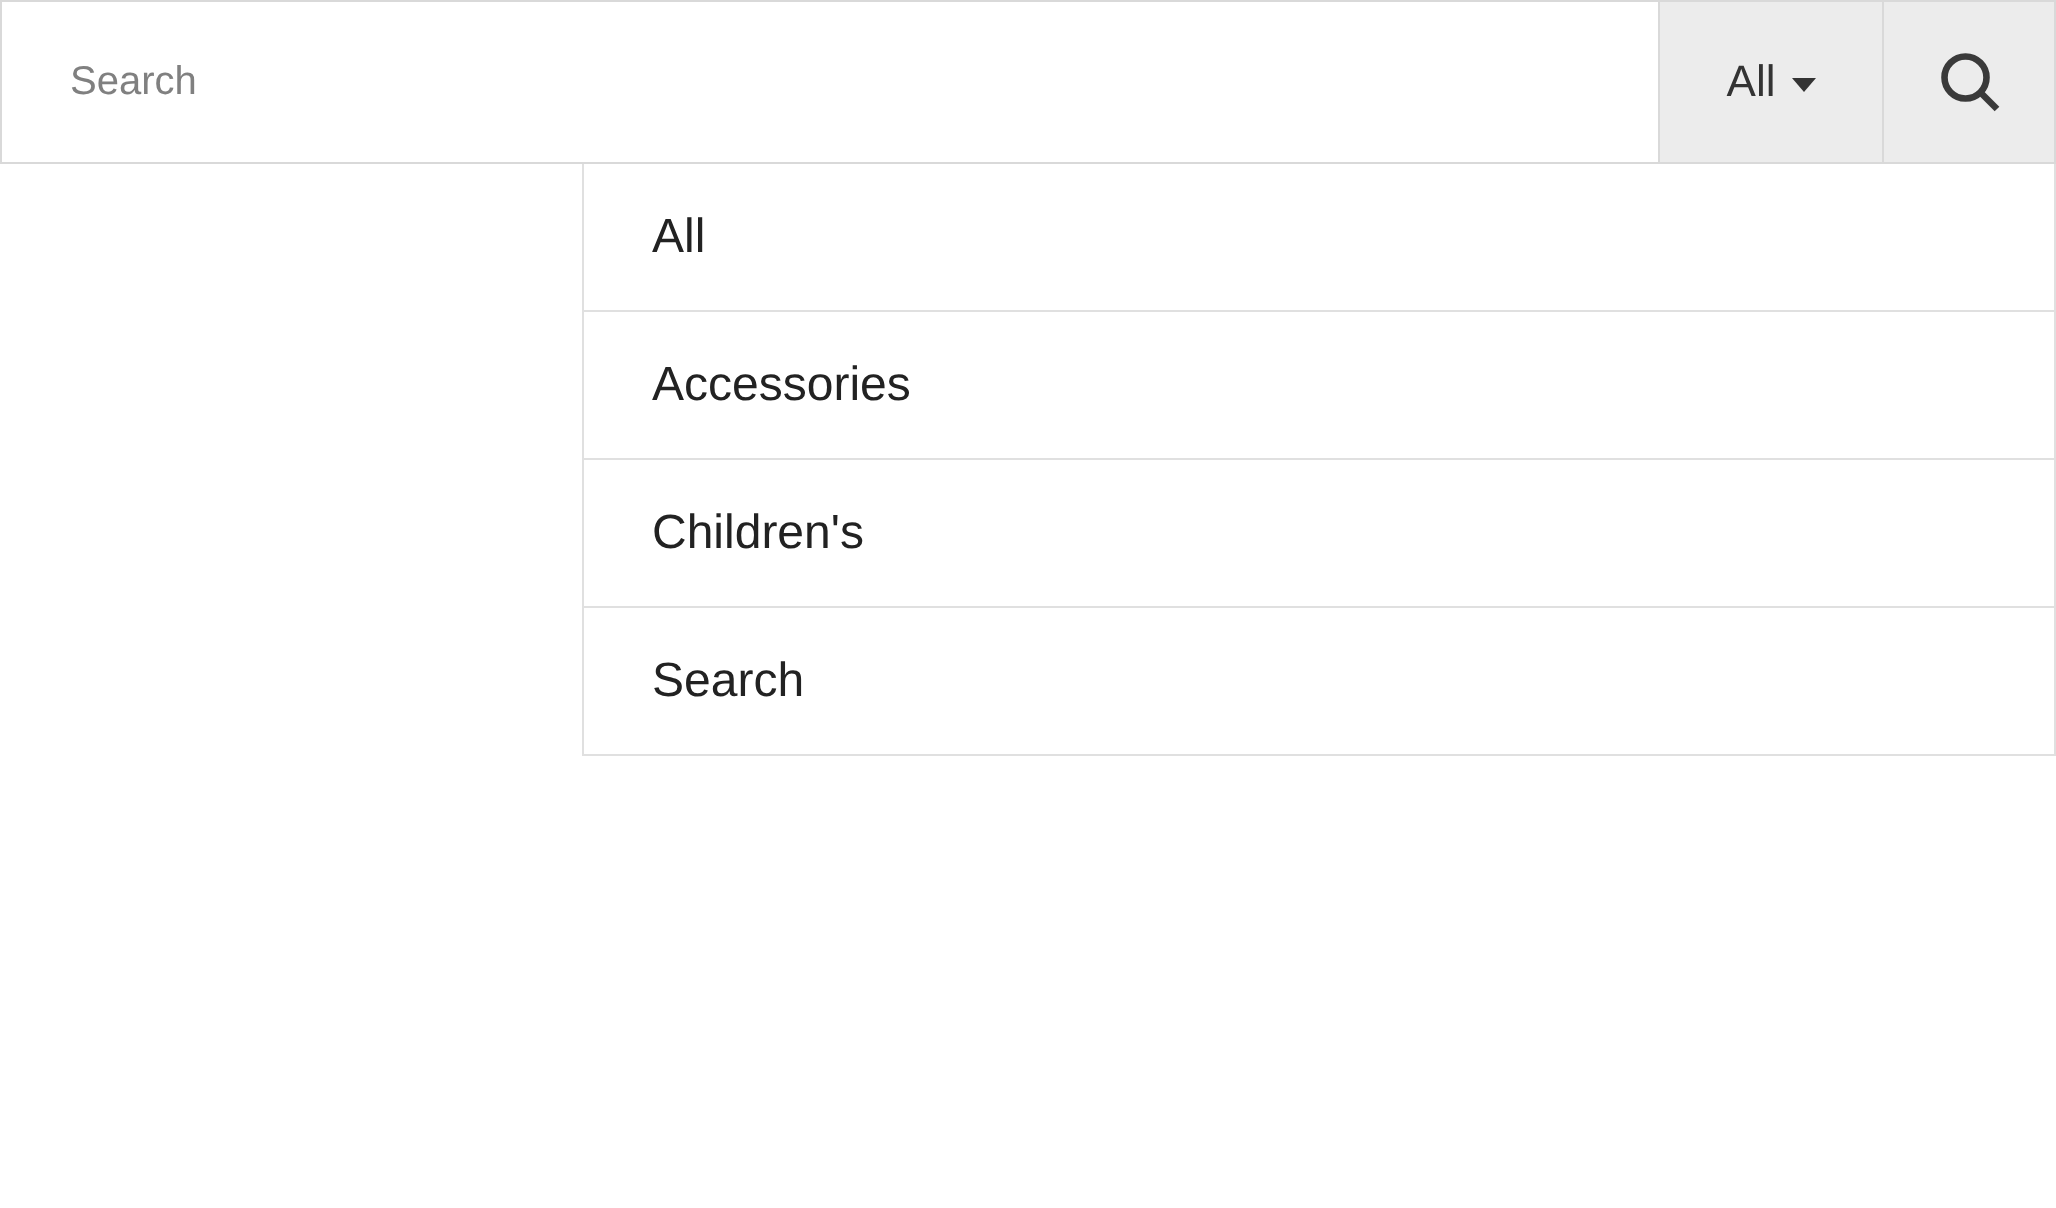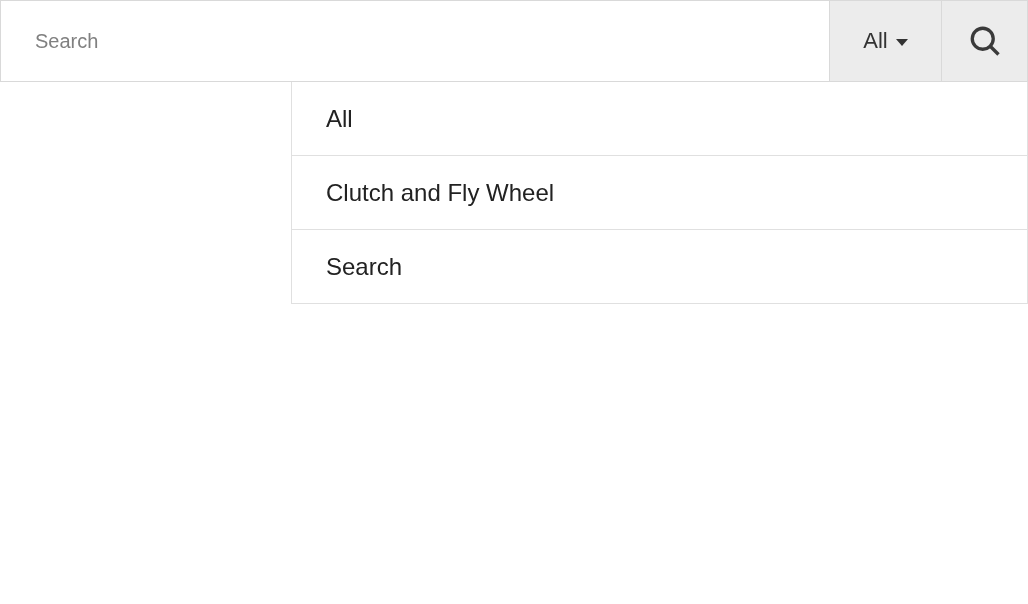--- a/index.html
+++ b/index.html
@@ -103,18 +103,21 @@
       <line x1="21" y1="21" x2="15.5" y2="15.5"></line>
     </svg>
   </button>
 </div>
 
 <div class="dropdown">
   <div class="dropdown-item">
     <span>All</span>
   </div>
   <div class="dropdown-item">
-    <span>Clutch and Fly Wheel</span>
+    <span>Accessories</span>
+  </div>
+  <div class="dropdown-item">
+    <span>Children's</span>
   </div>
   <div class="dropdown-item">
     <span>Search</span>
   </div>
 </div>
 
 </body></html>

